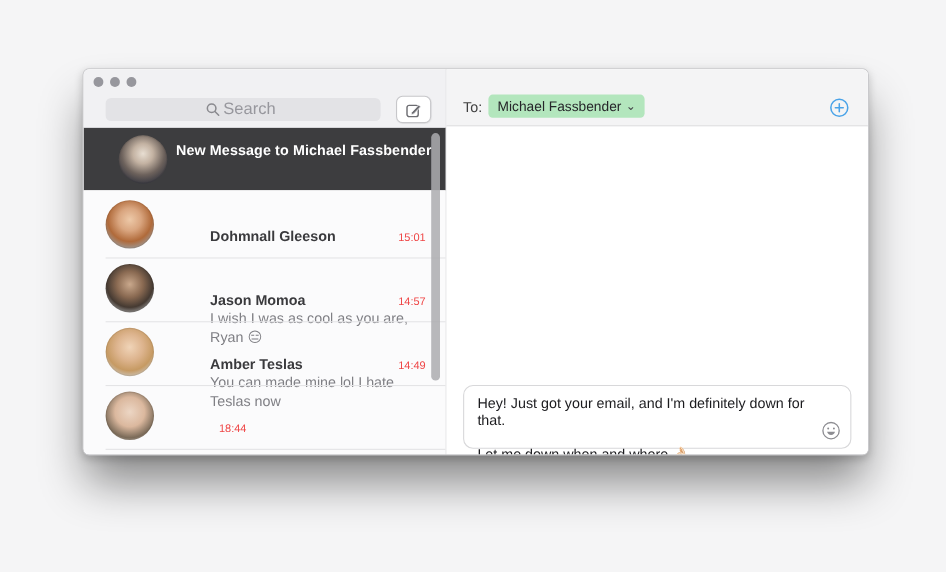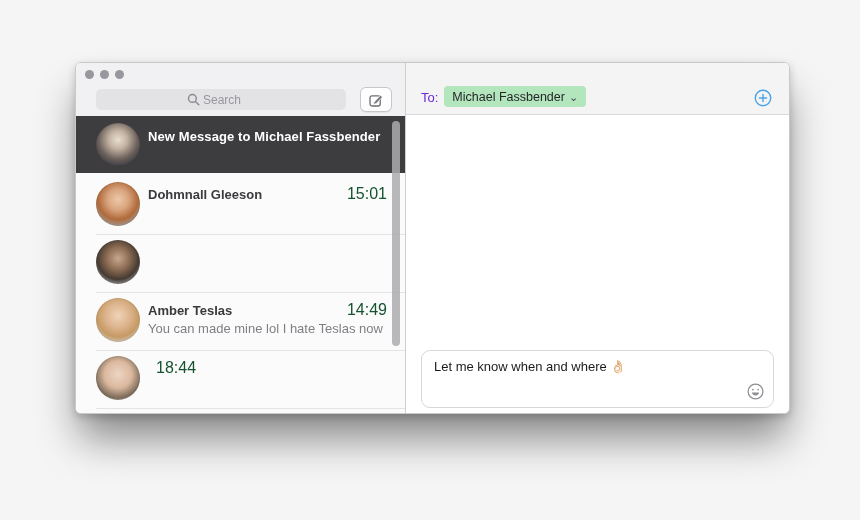--- a/index.html
+++ b/index.html
@@ -28,73 +28,73 @@
   .traffic-lights{position:absolute;left:7px;top:7px;display:flex;gap:3px;}
   .tl{width:9px;height:9px;border-radius:50%;background:#97979d;margin:0 1.5px;}
   .search-field{
     position:absolute;left:20px;top:26px;width:250px;height:21px;
     background:#e3e3e6;border-radius:5px;
     display:flex;align-items:center;justify-content:center;
   }
   .search-field svg{flex:0 0 auto;margin-right:3px;}
   .search-field input{
     width:52px;border:none;background:transparent;outline:none;
-    font-family:inherit;font-size:12px;color:#4d7c0f;padding:0;
+    font-family:inherit;font-size:15px;color:#4d7c0f;padding:0;
   }
   .search-field input::placeholder{color:#97979d;opacity:1;}
   .compose-btn{
     position:absolute;right:13px;top:24px;width:32px;height:25px;
     background:#ffffff;border:1px solid #c7c7ca;border-radius:6px;
     display:flex;align-items:center;justify-content:center;box-sizing:border-box;
     box-shadow:0 0.5px 1px rgba(0,0,0,0.06);
   }
 
   .selected-row{
     height:57px;min-height:57px;background:#3d3d3f;
-    display:flex;align-items:center;padding-left:20px;box-sizing:border-box;
+    display:flex;align-items:center;padding-left:32px;box-sizing:border-box;
   }
   .selected-title{
     align-self:flex-start;padding-top:13px;padding-left:8px;
     font-size:13px;font-weight:bold;color:#ffffff;letter-spacing:.1px;
   }
 
   .conv-list{flex:1;padding-top:4px;position:relative;background:#fbfbfc;}
   .conv-row{
     height:58px;box-sizing:border-box;display:flex;
-    padding:5px 18px 0 20px;position:relative;
+    padding:5px 18px 0 20px;position:relative;gap:43px;
   }
   .conv-row::after{
     content:"";position:absolute;left:20px;right:0;bottom:0;height:1px;background:#e4e4e6;
   }
   .avatar{width:44px;height:44px;min-width:44px;border-radius:50%;
     box-shadow:inset 0 0 0 1px rgba(0,0,0,0.07);}
   .av-fassbender{background:radial-gradient(circle at 50% 38%,#e8ded2 0%,#c3b2a2 26%,#6d625c 55%,#3a3a42 78%);}
   .av-gleeson{background:radial-gradient(circle at 50% 40%,#edc9a8 0%,#d9a57f 30%,#b06a3a 58%,#9aa0a4 82%);}
   .av-momoa{background:radial-gradient(circle at 50% 42%,#c9a88c 0%,#8a6a52 35%,#453a32 62%,#b7babd 86%);}
   .av-amber{background:radial-gradient(circle at 50% 40%,#f0d4b8 0%,#ddb48e 35%,#c69a63 62%,#cdd2d5 86%);}
   .av-natalie{background:radial-gradient(circle at 50% 42%,#ecd6c4 0%,#dbb89e 40%,#7a6a58 70%,#efe9e4 90%);}
   .conv-body{flex:1;margin-left:8px;min-width:0;padding-top:3px;}
   .conv-top{display:flex;align-items:baseline;}
   .conv-name{font-size:13px;font-weight:bold;color:#3a3a3d;flex:1;
     white-space:nowrap;overflow:hidden;}
-  .conv-time{font-size:16px;color:#14532d;margin-left:8px;}
+  .conv-time{font-size:10px;color:#ef4444;margin-left:8px;margin-top:26px;}
   .conv-preview{font-size:13px;color:#7f7f84;line-height:16.5px;margin-top:2px;
     display:-webkit-box;-webkit-line-clamp:2;-webkit-box-orient:vertical;overflow:hidden;}
   .sidebar-scrollbar{
     position:absolute;right:5px;top:58px;width:8px;height:225px;
     background:#ababaf;border-radius:4px;opacity:.85;
   }
 
   
   .chat-pane{flex:1;display:flex;flex-direction:column;position:relative;background:#ffffff;}
   .to-bar{
     height:52px;min-height:52px;background:#f4f4f5;border-bottom:1px solid #d9d9db;
     display:flex;align-items:flex-end;padding:0 17px 7px 15px;box-sizing:border-box;
   }
-  .to-label{font-size:13px;color:#6d28d9;margin-right:6px;line-height:18px;}
+  .to-label{font-size:13px;color:#404040;margin-right:6px;line-height:18px;}
   .recipient-chip{
     background:#b3e6bd;border-radius:4px;padding:4px 8px 3px 8px;
     font-size:12.5px;color:#26262a;display:flex;align-items:center;line-height:14px;
   }
   .chip-chevron{font-size:11px;color:#45464a;margin-left:4px;line-height:10px;}
   .to-spacer{flex:1;}
   .add-contact{width:18px;height:18px;display:flex;align-items:center;justify-content:center;}
 
   .transcript{flex:1;background:#ffffff;}
 
@@ -147,20 +147,27 @@
           <div class="conv-body">
             <div class="conv-top">
               <span class="conv-name">Dohmnall Gleeson</span>
               <span class="conv-time">15:01</span>
             </div>
           </div>
         </div>
 
         <div class="conv-row">
           <div class="avatar av-momoa"></div>
+          <div class="conv-body">
+            <div class="conv-top">
+              <span class="conv-name">Jason Momoa</span>
+              <span class="conv-time">14:57</span>
+            </div>
+            <div class="conv-preview">I wish I was as cool as you are, Ryan 😑</div>
+          </div>
         </div>
 
         <div class="conv-row">
           <div class="avatar av-amber"></div>
           <div class="conv-body">
             <div class="conv-top">
               <span class="conv-name">Amber Teslas</span>
               <span class="conv-time">14:49</span>
             </div>
             <div class="conv-preview">You can made mine lol I hate Teslas now</div>
@@ -194,21 +201,22 @@
             <circle cx="9" cy="9" r="7.7" fill="none" stroke="#4aa3e8" stroke-width="1.4"></circle>
             <line x1="9" y1="5.4" x2="9" y2="12.6" stroke="#4aa3e8" stroke-width="1.4" stroke-linecap="round"></line>
             <line x1="5.4" y1="9" x2="12.6" y2="9" stroke="#4aa3e8" stroke-width="1.4" stroke-linecap="round"></line>
           </svg>
         </span>
       </div>
 
       <div class="transcript"></div>
 
       <div class="message-input">
-        <p>Let me know when and where 👌🏻</p>
+        <p>Hey! Just got your email, and I'm definitely down for that.</p>
+        <p>Let me down when and where 👌🏻</p>
         <span class="emoji-btn">
           <svg width="17" height="17" viewBox="0 0 17 17">
             <circle cx="8.5" cy="8.5" r="7.4" fill="none" stroke="#8d8d92" stroke-width="1.2"></circle>
             <circle cx="5.9" cy="6.6" r="0.9" fill="#8d8d92"></circle>
             <circle cx="11.1" cy="6.6" r="0.9" fill="#8d8d92"></circle>
             <path d="M4.9 9.6 a3.7 3.7 0 0 0 7.2 0 Z" fill="#8d8d92"></path>
           </svg>
         </span>
       </div>
     </div>

